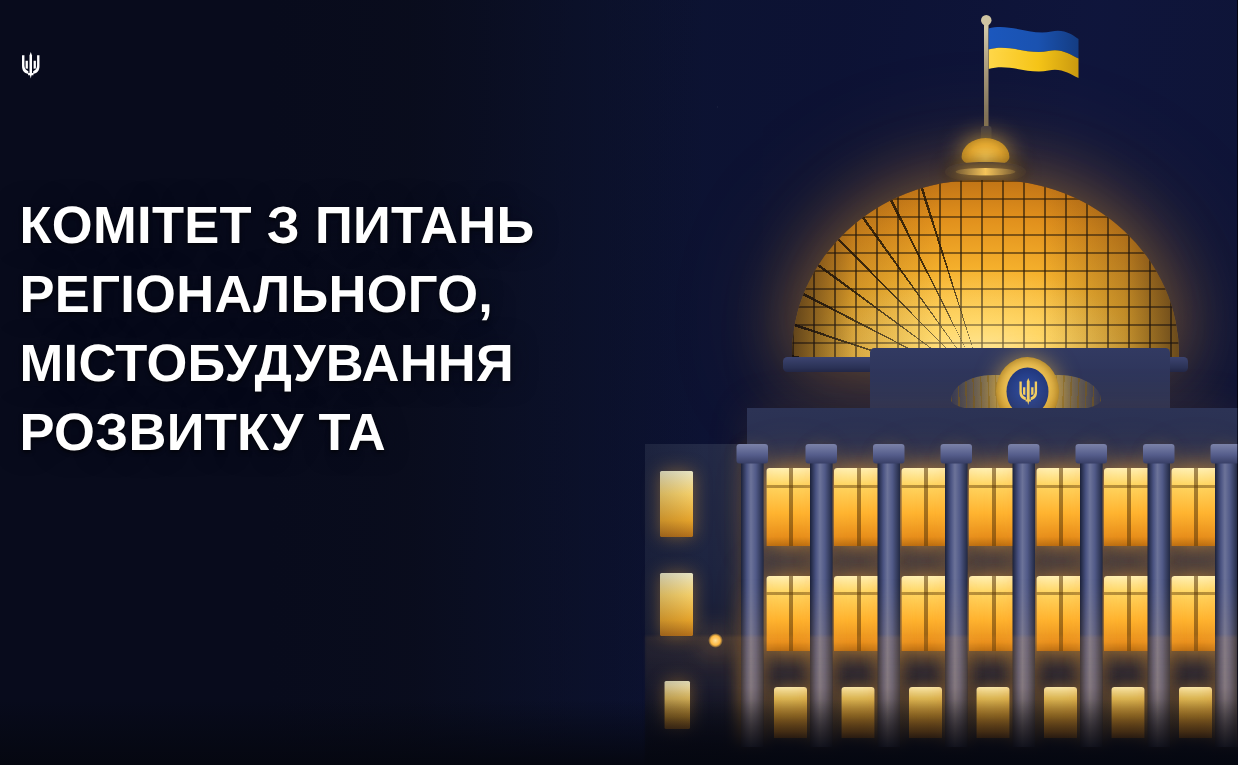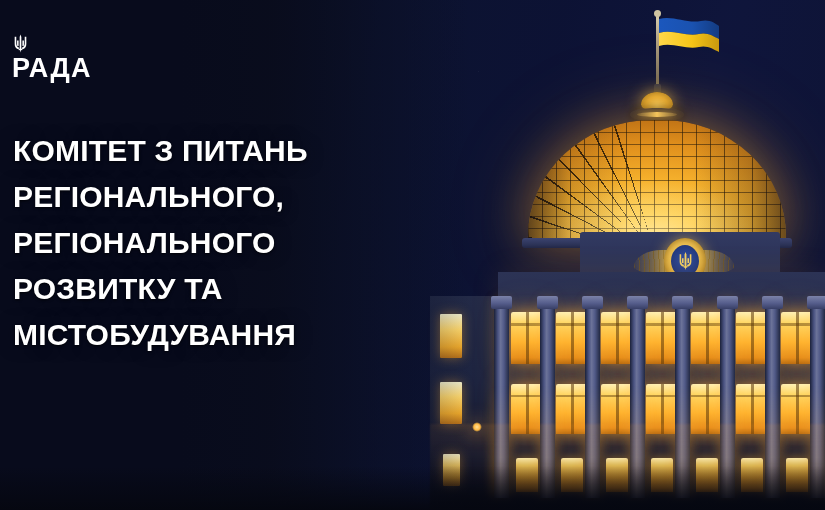--- a/index.html
+++ b/index.html
@@ -282,21 +282,21 @@
   
   .headline{
     position:absolute;
     left:13px; top:128px;
     width:620px;
   }
   .hl-line{
     color:#ffffff;
     font-family:"Liberation Sans", sans-serif;
     font-weight:bold;
-    font-size:30px;
+    font-size:35px;
     line-height:46px;
     letter-spacing:0.2px;
     white-space:nowrap;
     text-shadow:0 1px 3px rgba(0,0,0,.75), 0 0 16px rgba(8,10,25,.6);
   }
 </style>
 </head>
 <body>
 
 <div id="banner">
@@ -481,24 +481,22 @@
 
   <div class="logo">
     <svg class="tryzub" width="17" height="19" viewBox="0 0 24 32">
       <path fill="#ffffff" d="M12 1.0 13.4 5.0 13.4 25.0 12 31.0 10.6 25.0 10.6 5.0Z"></path>
       <path fill="#ffffff" d="M2.2 4.8 4.9 4.8 4.9 16.4 C4.9 19.8 6.9 21.8 9.3 22.6 L9.3 25.8 C4.2 24.9 2.2 21.4 2.2 16.8Z"></path>
       <path fill="#ffffff" d="M21.8 4.8 19.1 4.8 19.1 16.4 C19.1 19.8 17.1 21.8 14.7 22.6 L14.7 25.8 C19.8 24.9 21.8 21.4 21.8 16.8Z"></path>
       <path fill="#ffffff" d="M6.2 11.0 8.8 11.0 8.8 20.0 6.2 19.6Z"></path>
       <path fill="#ffffff" d="M17.8 11.0 15.2 11.0 15.2 20.0 17.8 19.6Z"></path>
       <path fill="#ffffff" d="M9.0 24.8 15.0 24.8 15.0 27.2 9.0 27.2Z"></path>
     </svg>
-    <div class="logo-word">РАДА</div>
   </div>
 
   <div class="headline">
     <div class="hl-line">КОМІТЕТ З ПИТАНЬ</div>
     <div class="hl-line">РЕГІОНАЛЬНОГО,</div>
-    <div class="hl-line">РЕГІОНАЛЬНОГО</div>
+    <div class="hl-line">МІСТОБУДУВАННЯ</div>
     <div class="hl-line">РОЗВИТКУ ТА</div>
-    <div class="hl-line">МІСТОБУДУВАННЯ</div>
   </div>
 
 </div>
 
 </body></html>

